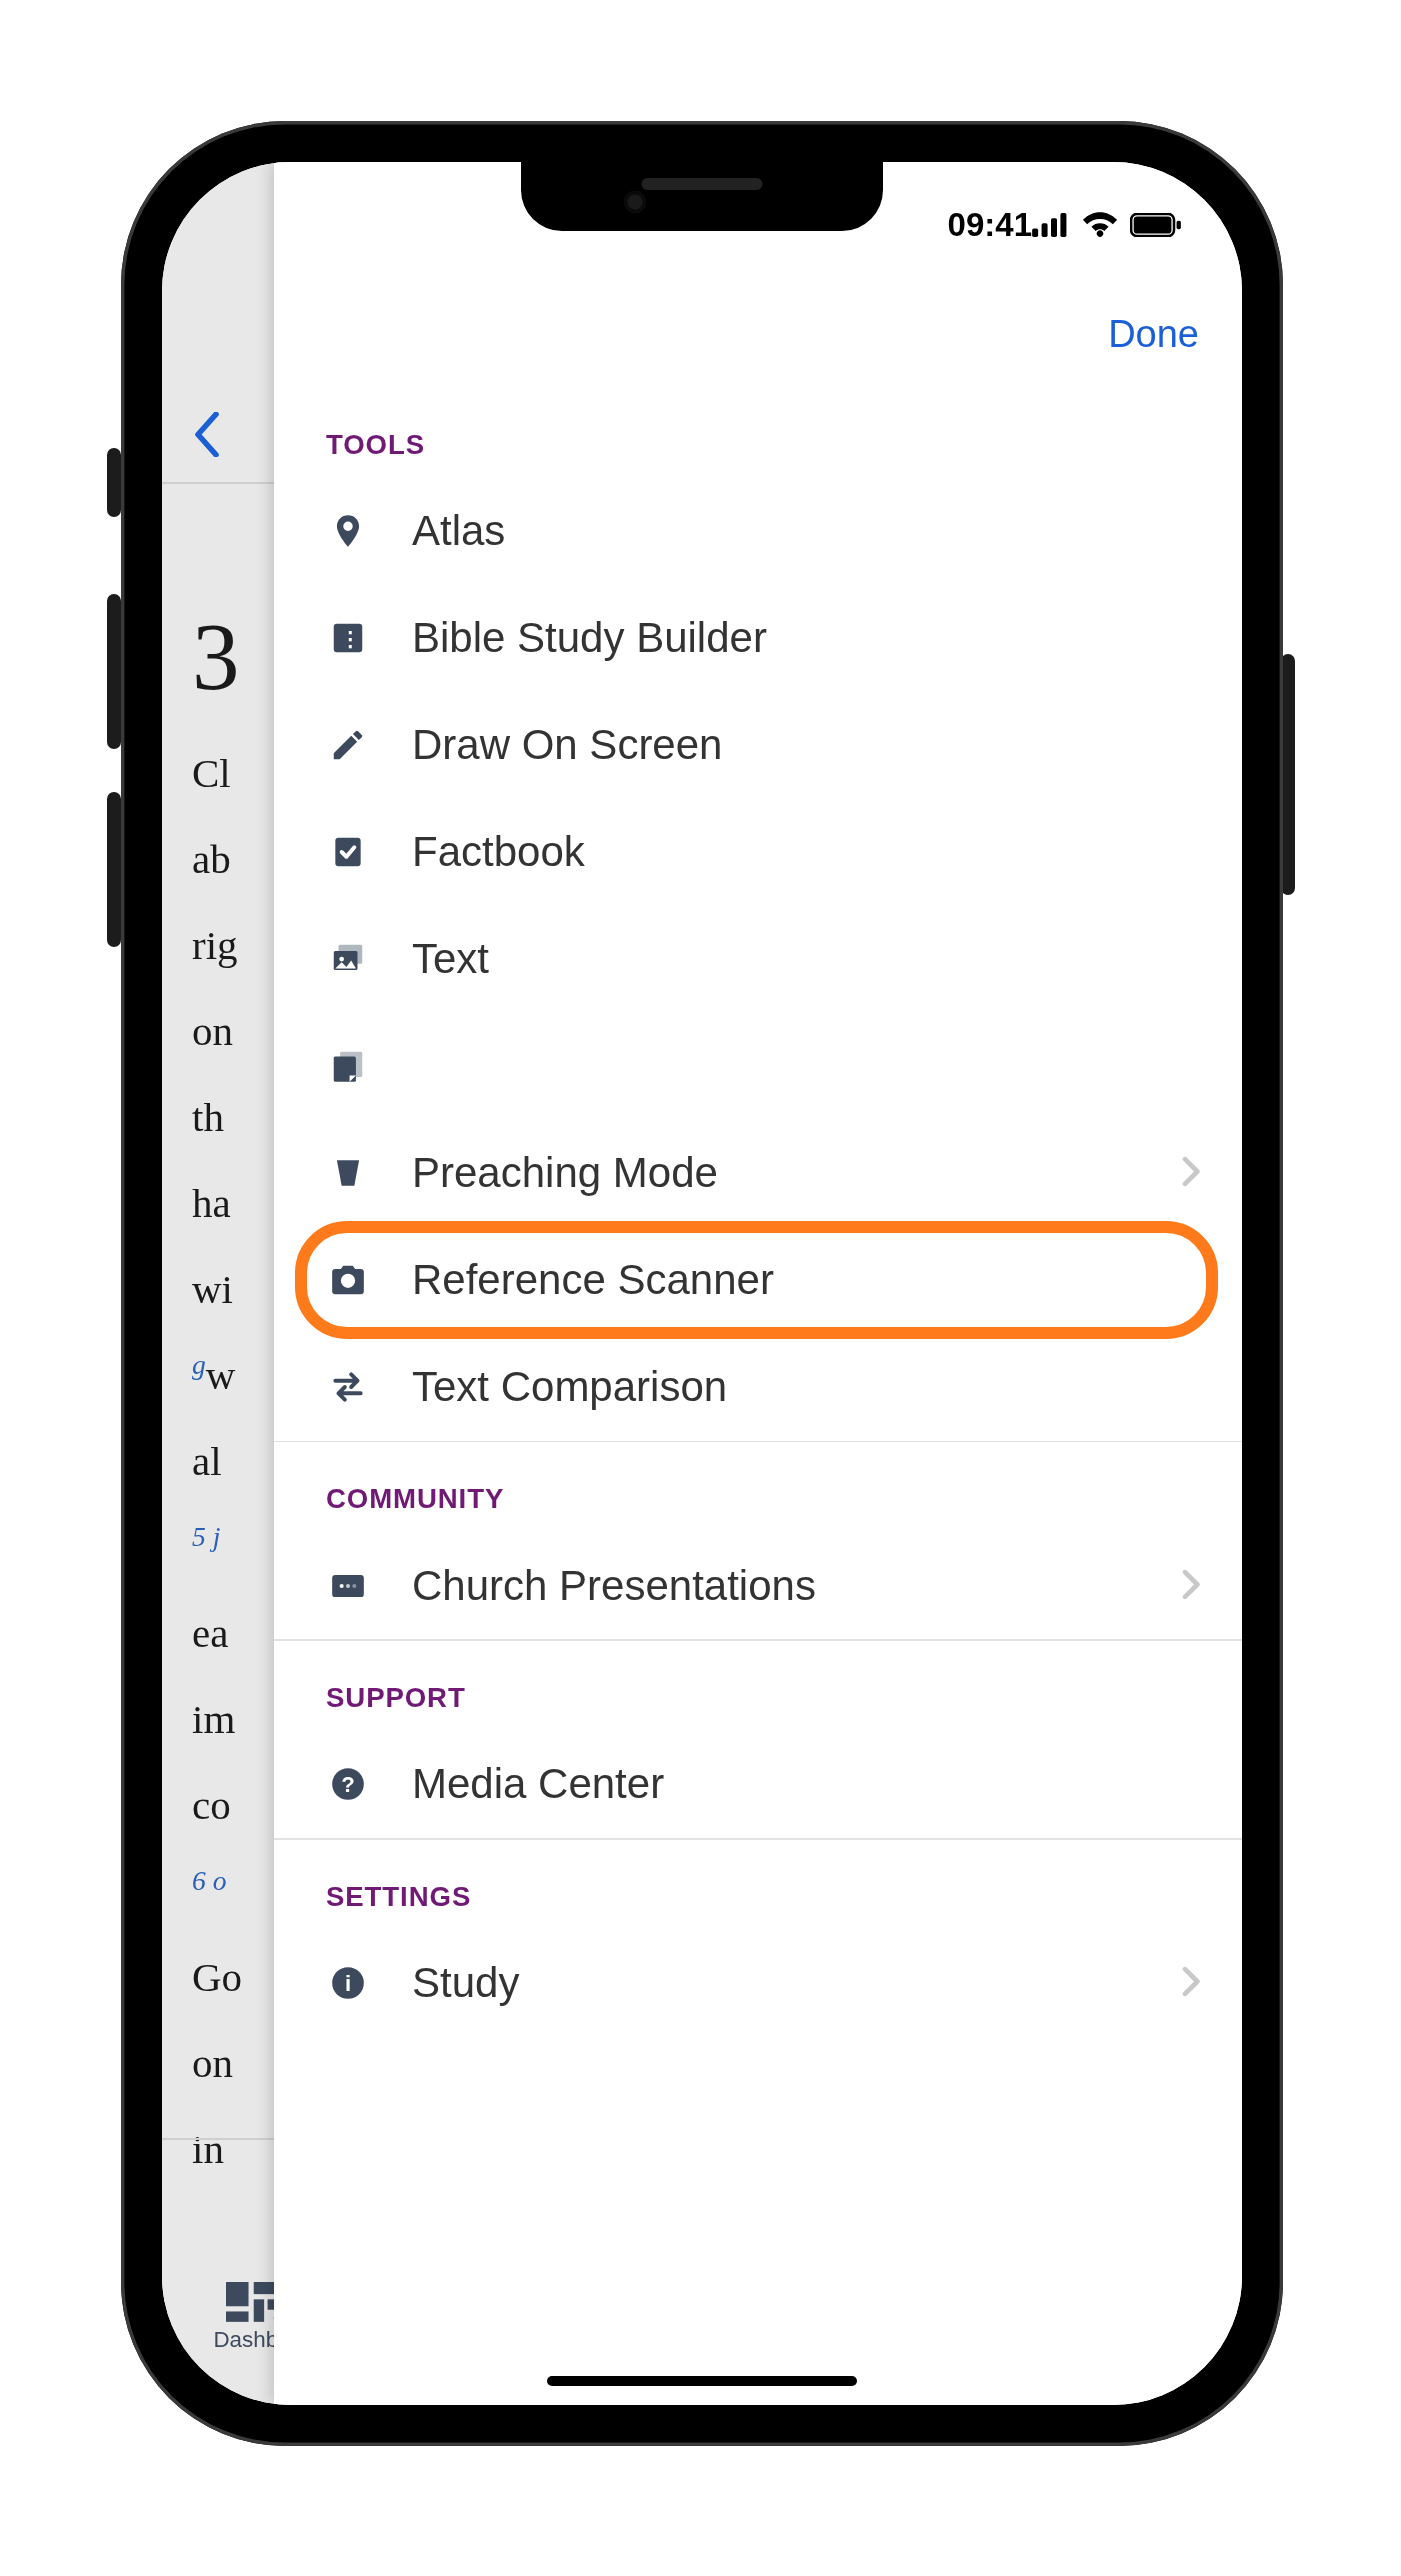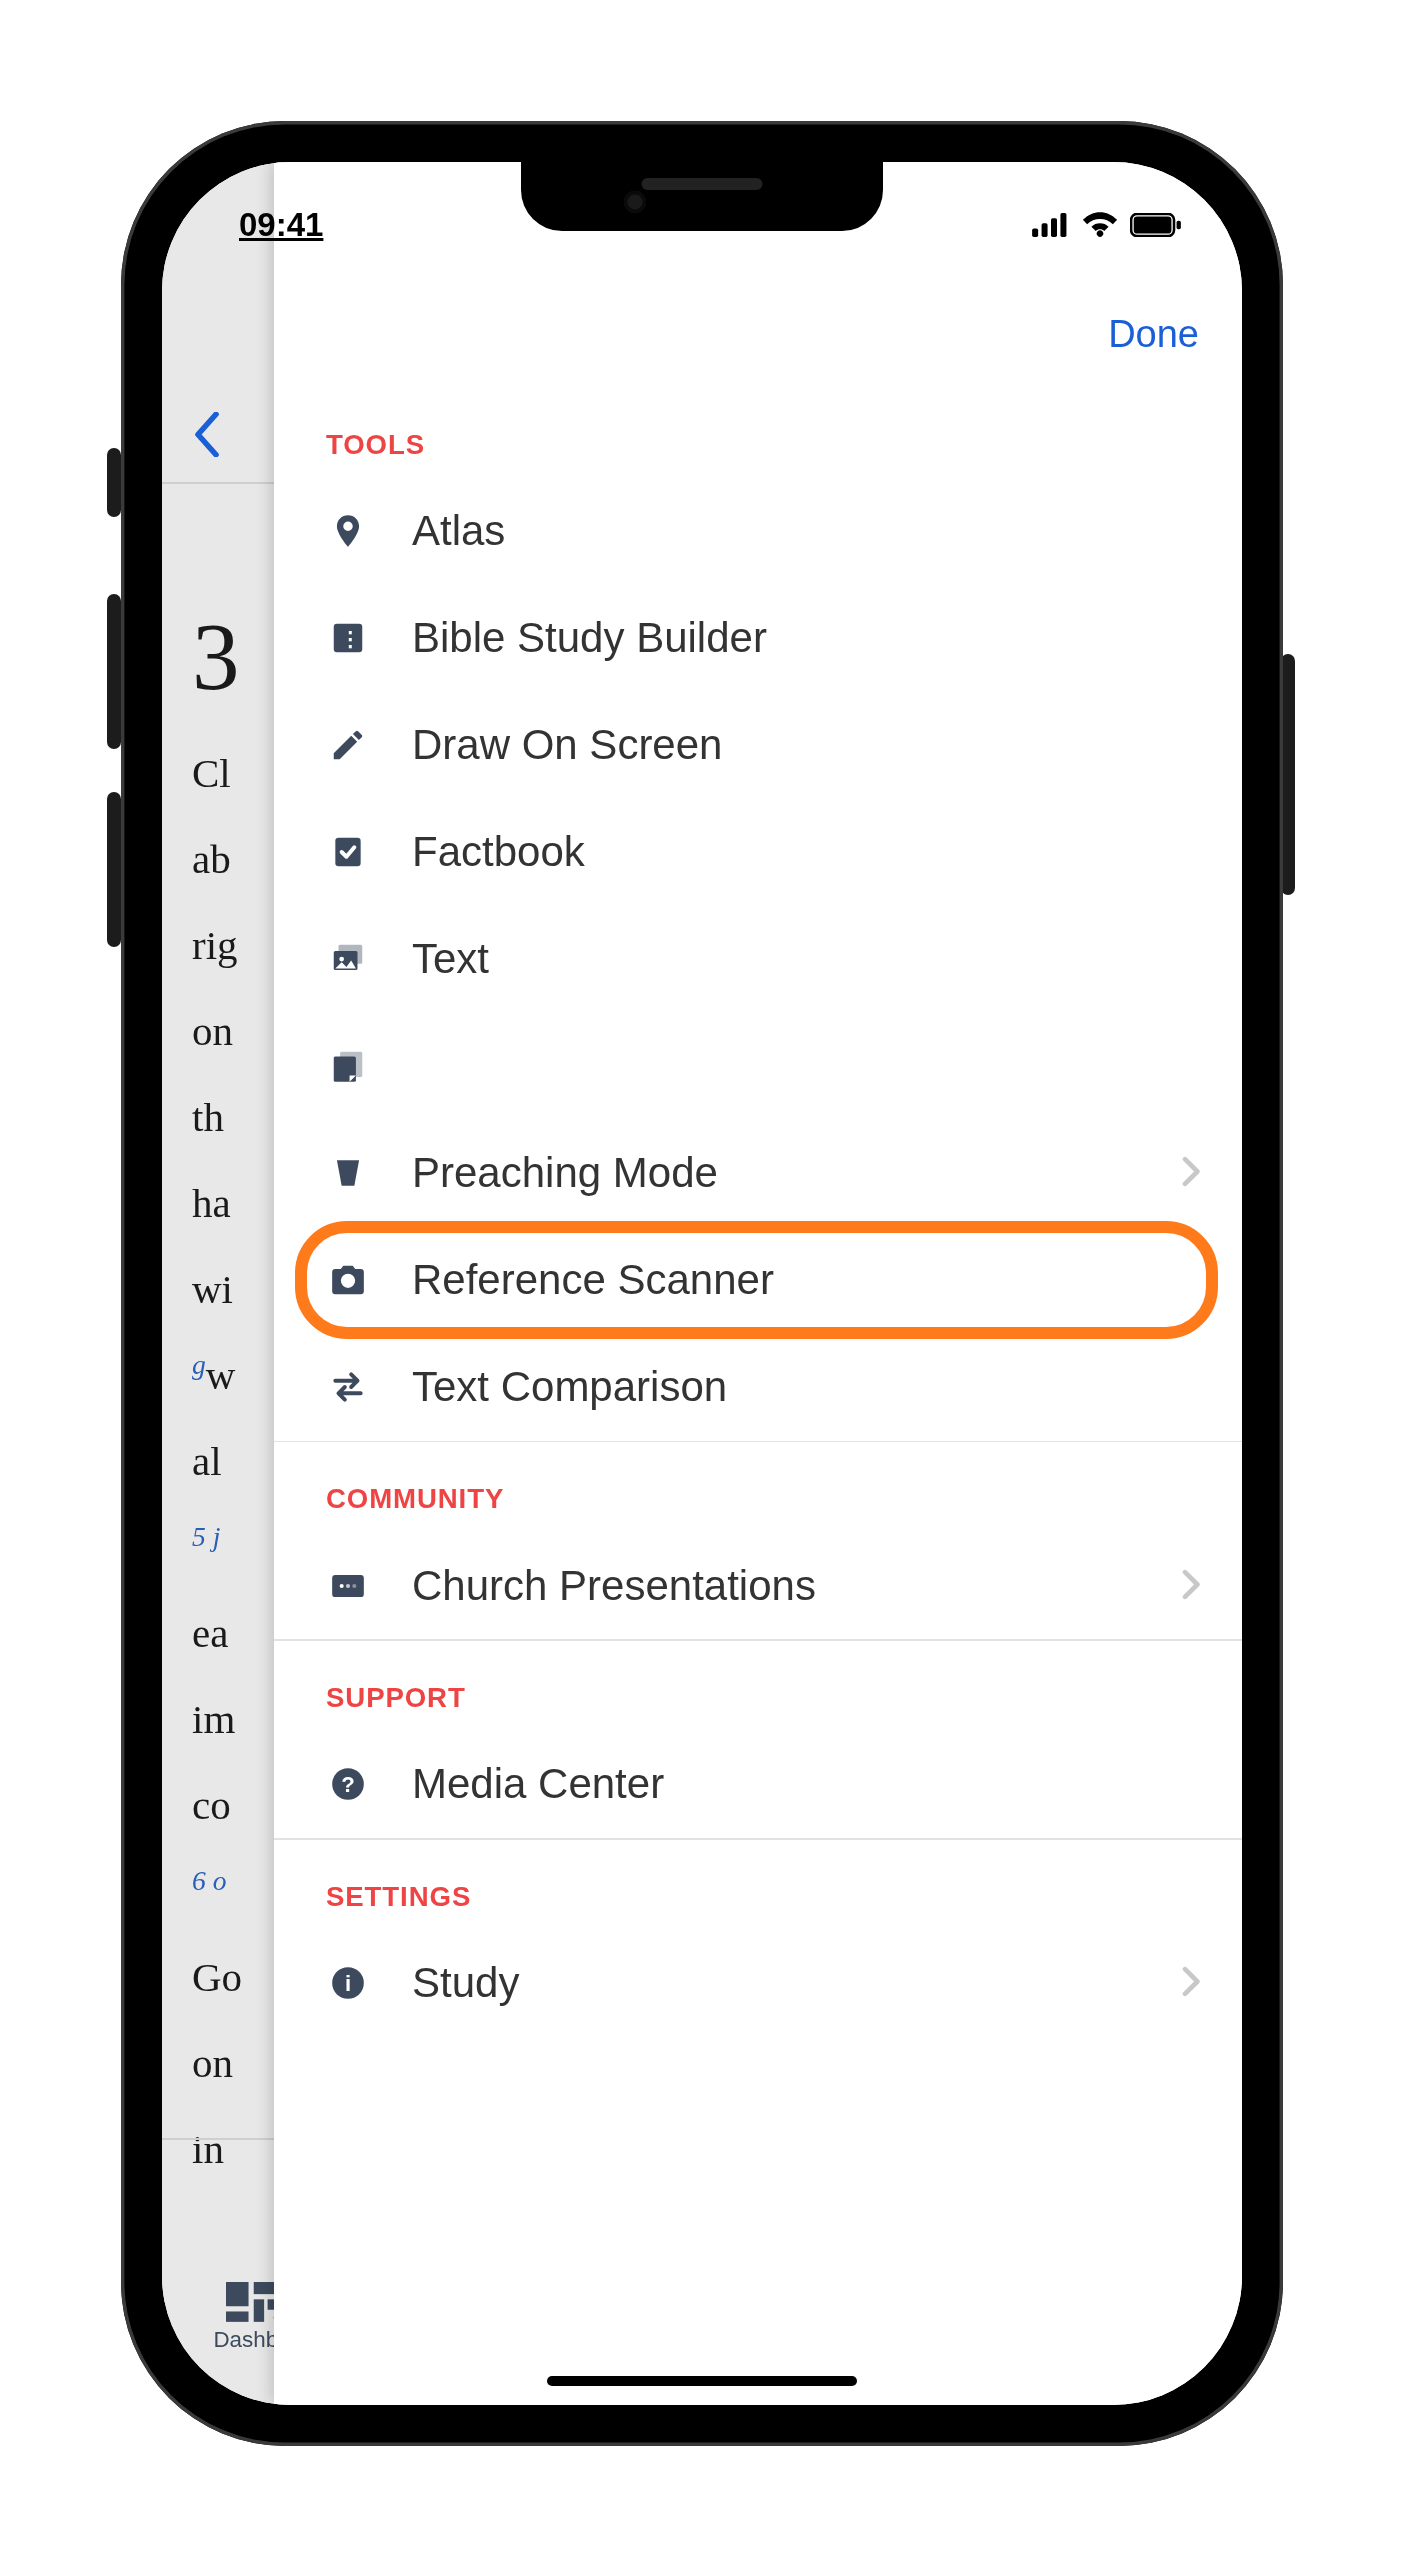--- a/index.html
+++ b/index.html
@@ -87,27 +87,26 @@
     border-radius: 6.9px;
     z-index: 60;
   }
   
   .status-bar {
     position: absolute;
     top: 0; left: 0; right: 0;
     height: 95px;
     display: flex;
     align-items: center;
-    justify-content: space-between;
+    justify-content: flex-end;
     padding: 31px 60px 0 77px;
     z-index: 40;
     font-weight: 600;
     font-size: 33px;
     color: #000;
-    text-decoration: underline;
   }
   .status-right { display:flex; align-items:center; gap:12px; }
   .status-right svg { display:block; }
   
   .bg-content {
     position: absolute;
     left: 0; top: 0; bottom: 0;
     width: 181px;
     background: #e8e8e8;
   }
@@ -155,21 +154,21 @@
   .done-btn {
     color:#1a5fd6; font-size:38px; font-weight:400;
   }
   .panel-body {
     position:absolute;
     top:258px; left:0; right:0; bottom:0;
     overflow:hidden;
   }
   .section-header {
     padding: 41px 52px 17px 52px;
-    color:#ef4444; font-weight:700; font-size:27.6px; letter-spacing:0.9px;
+    color:#701a75; font-weight:700; font-size:27.6px; letter-spacing:0.9px;
   }
   .section-header.first { padding-top: 8.6px; }
   .menu-item {
     display:flex; align-items:center;
     height: 107px;
     padding: 0 40px 0 48px;
     position:relative;
   }
   .menu-item .icon {
     width: 52px;

